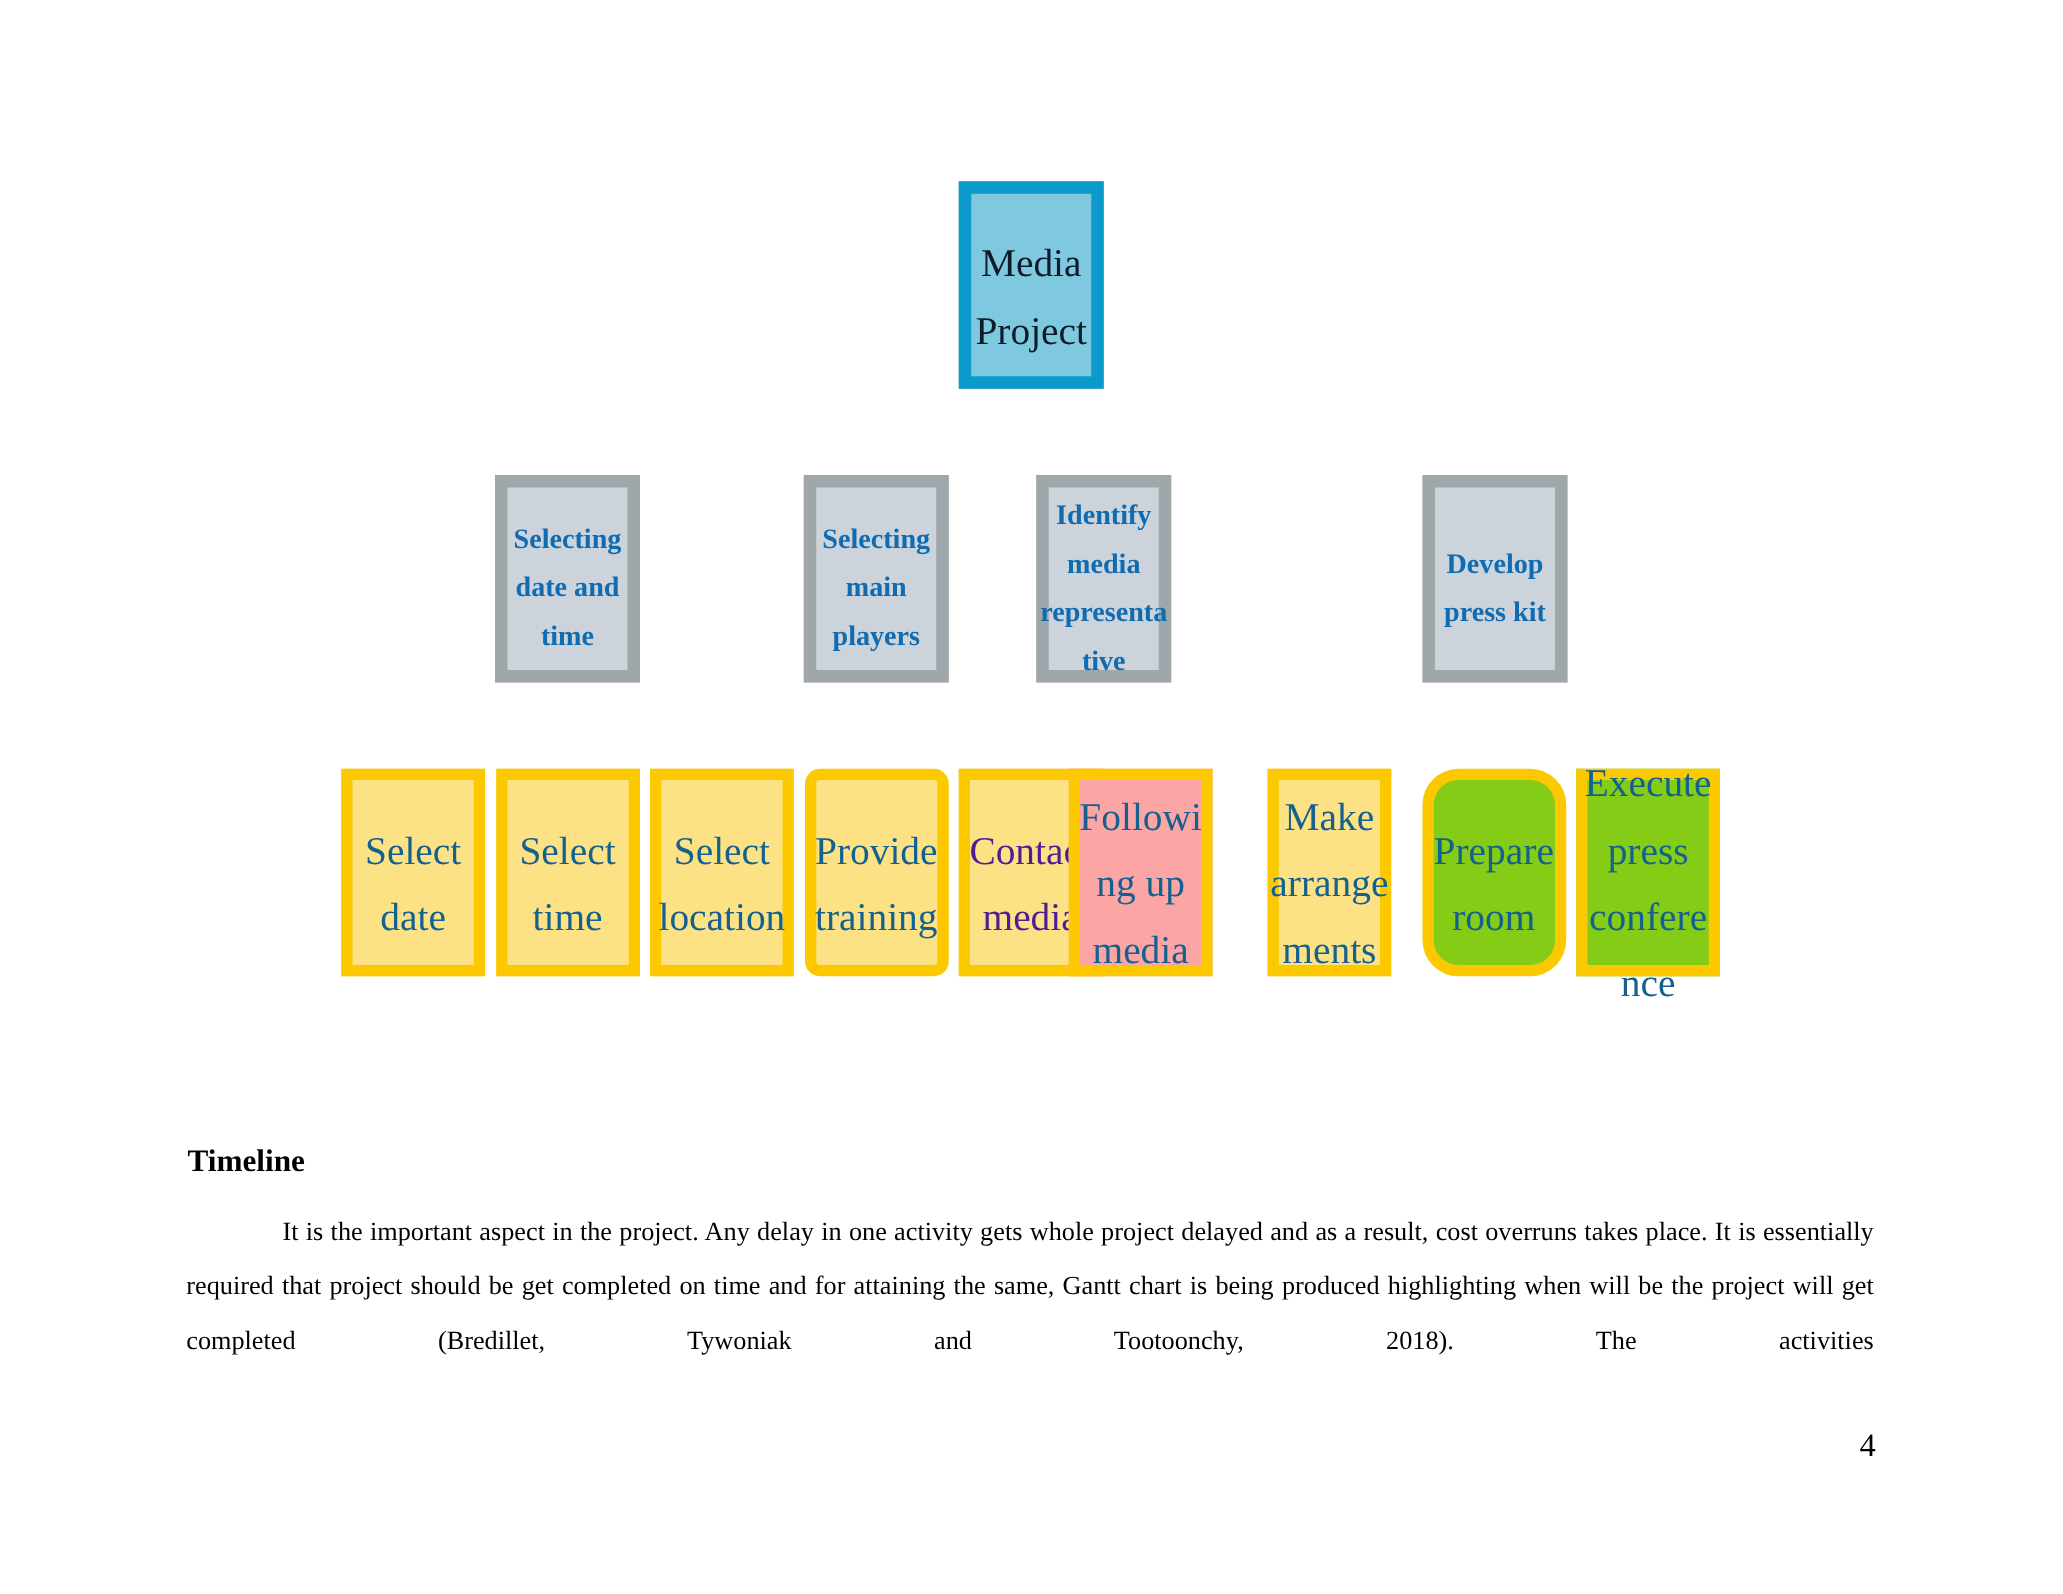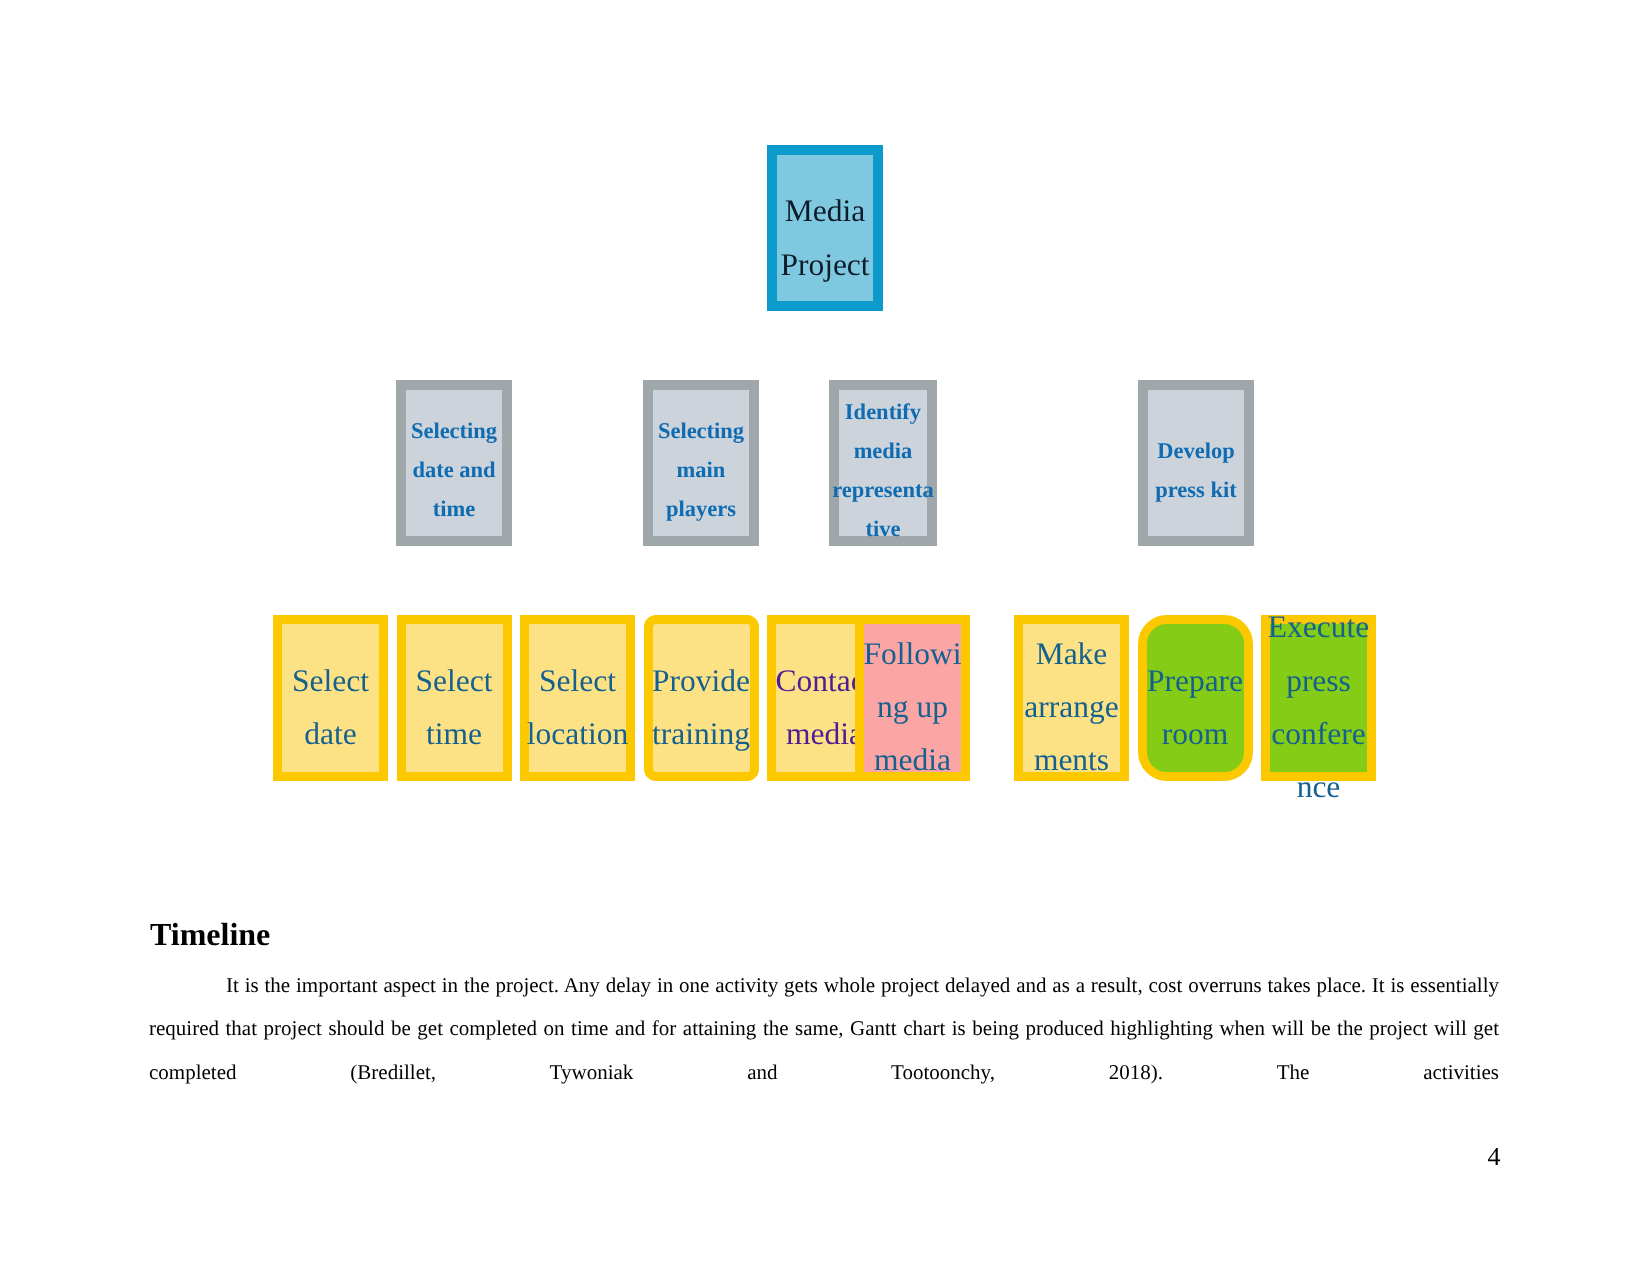--- a/index.html
+++ b/index.html
@@ -25,21 +25,21 @@
   .node-root .lbl { color:#0e1b2a; font-size:31.5px; line-height:53.7px; }
 
   .node-mid { background:#CCD3DA; border:10px solid #9FA7AB; }
   .node-mid .lbl { color:#0F6CB2; font-size:22.5px; font-weight:bold; line-height:38.9px; }
 
   .node-leaf { background:#FCE285; border:9px solid #FCC800; }
   .node-leaf .lbl { color:#14618F; font-size:31.5px; line-height:53.3px; }
 
   
   .body-text { position:absolute; color:#000000; }
-  .heading   { font-weight:bold; font-size:32px; }
+  .heading   { font-weight:bold; font-size:25px; }
   .para      { font-size:21px; line-height:43.5px;
                text-align:justify; text-align-last:justify; }
   .pagenum   { position:absolute; font-size:26px; color:#000000; }
 </style>
 </head>
 <body>
 
 <div class="page" style="background-color: rgb(255, 255, 255);">
 
   <div class="node node-root" style="left: 767px; top: 145px; width: 116px; height: 166px; background-color: rgb(127, 201, 224); border-color: rgb(12, 154, 205);">
@@ -70,21 +70,21 @@
   </div>
   <div class="node node-leaf" style="left: 643.5px; top: 615px; width: 115px; height: 166px; background-color: rgb(252, 226, 133); border-color: rgb(252, 200, 0); border-radius: 12px;">
     <div class="lbl" style="top: 29.6px; color: rgb(20, 97, 143);">Provide<br>training</div>
   </div>
   <div class="node node-leaf" style="left: 767px; top: 615px; width: 115px; height: 166px; background-color: rgb(252, 226, 133); border-color: rgb(252, 200, 0);">
     <div class="lbl" style="top: 29.6px; color: #4c1d95;">Contact<br>media</div>
   </div>
   <div class="node node-leaf" style="left: 855px; top: 615px; width: 115px; height: 166px; background-color: #fca5a5; border-color: rgb(252, 200, 0);">
     <div class="lbl" style="top: 2.9px; color: rgb(20, 97, 143);">Followi<br>ng up<br>media</div>
   </div>
-  <div class="node node-leaf" style="left: 1014px; top: 615px; width: 115px; height: 166px; background-color: rgb(252, 226, 133); border-color: rgb(252, 200, 0);">
+  <div class="node node-leaf" style="left: 1014px; top: 615px; width: 99px; height: 166px; background-color: rgb(252, 226, 133); border-color: rgb(252, 200, 0);">
     <div class="lbl" style="top: 2.9px; color: rgb(20, 97, 143);">Make<br>arrange<br>ments</div>
   </div>
   <div class="node node-leaf" style="left: 1137.5px; top: 615px; width: 115px; height: 166px; background-color: #84cc16; border-color: rgb(252, 200, 0); border-radius: 29px;">
     <div class="lbl" style="top: 29.6px; color: rgb(20, 97, 143);">Prepare<br>room</div>
   </div>
   <div class="node node-leaf" style="left: 1261px; top: 615px; width: 115px; height: 166px; background-color: #84cc16; border-color: rgb(252, 200, 0);">
     <div class="lbl" style="top: -23.8px; color: rgb(20, 97, 143);">Execute<br>press<br>confere<br>nce</div>
   </div>
 
   <div class="body-text heading" style="left:150px; top:916px;">Timeline</div>

